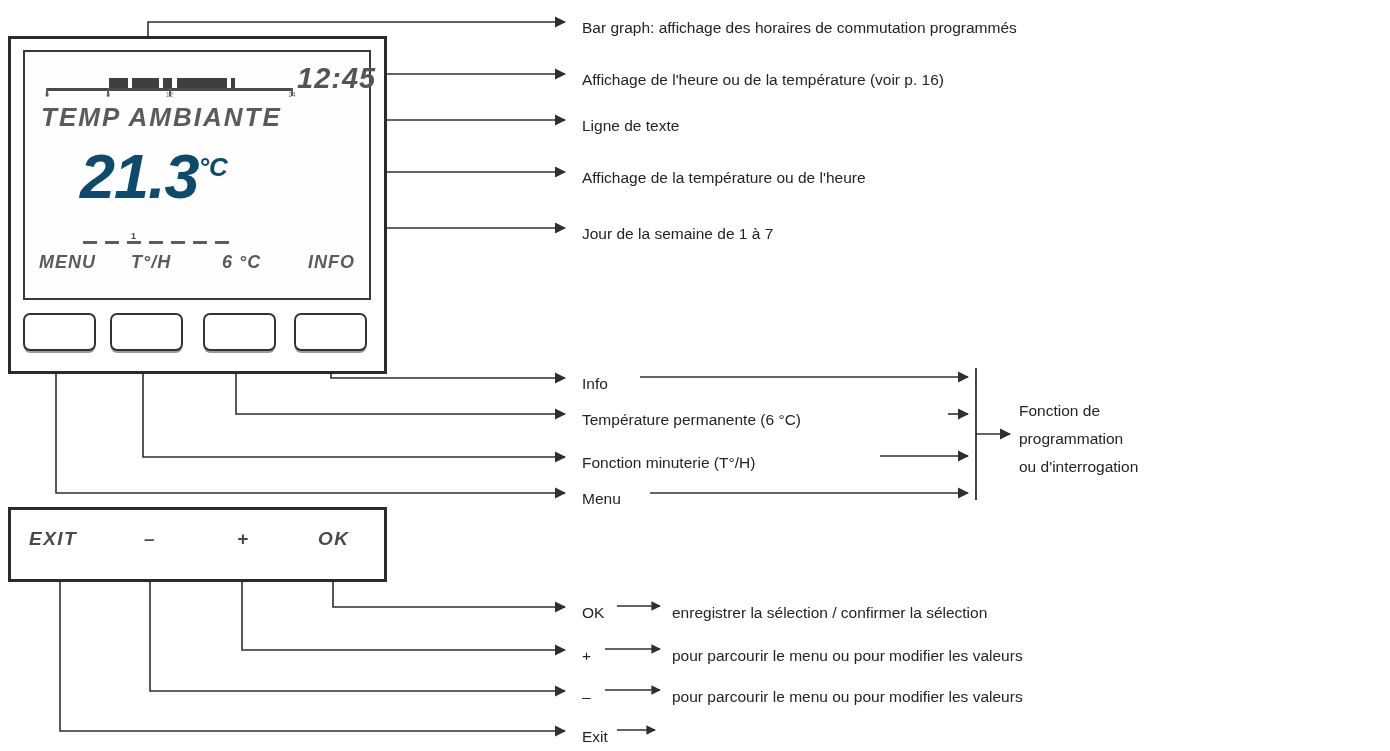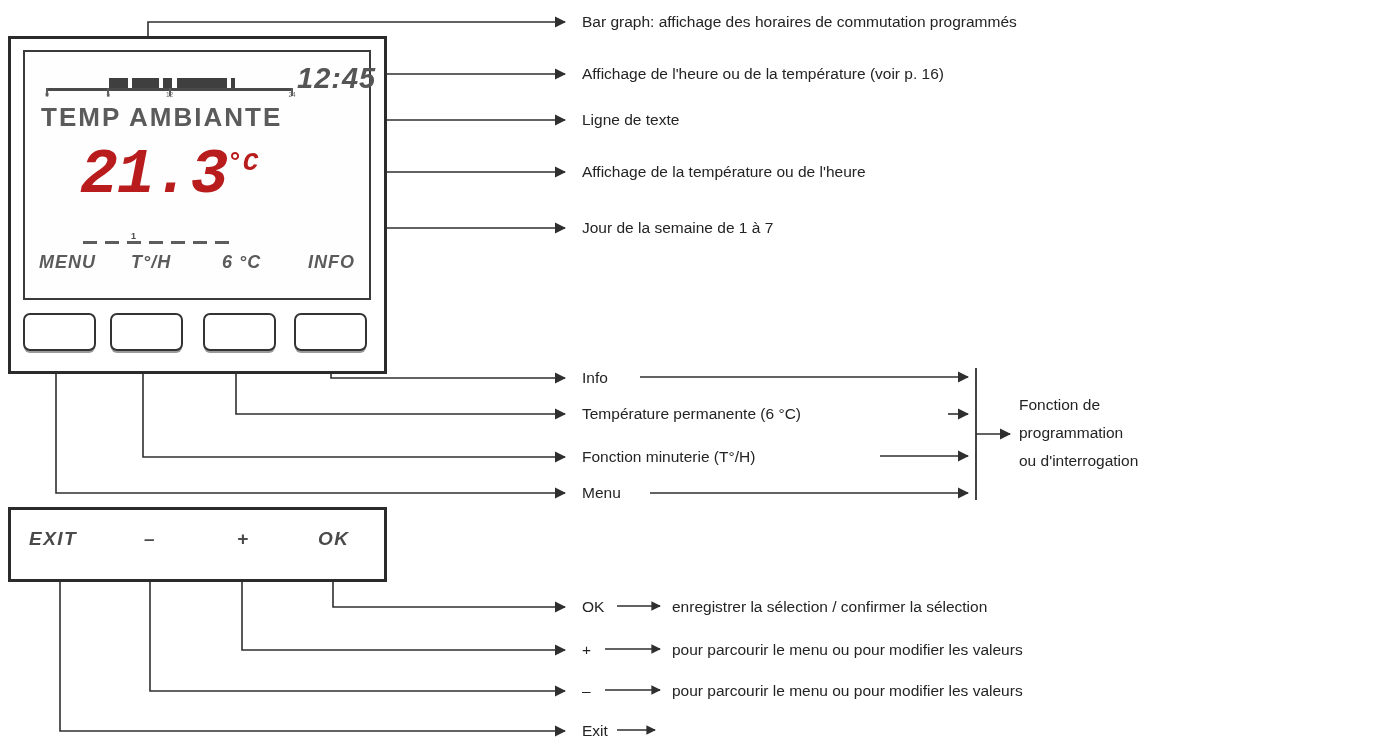--- a/index.html
+++ b/index.html
@@ -1,21 +1,21 @@
 <!DOCTYPE html>
 <html><head>
 <meta charset="utf-8">
 <style>
   html,body{margin:0;padding:0;background:#ffffff;}
   body{width:1390px;height:751px;position:relative;overflow:hidden;
        font-family:"Liberation Sans",sans-serif;color:#1a1a1a;}
 
   #stage{position:absolute;left:0;top:0;width:1390px;height:751px;}
   .ann{position:absolute;font-size:15.5px;line-height:18px;color:#242424;
-       white-space:nowrap;font-family:"Liberation Sans",sans-serif;}
+       white-space:nowrap;font-family:"Liberation Sans",sans-serif;margin-top:6px;}
 
   
   #device-top{position:absolute;left:8px;top:36px;width:379px;height:338px;
        border:3px solid #2b2b2b;background:#fff;box-sizing:border-box;}
   #lcd{position:absolute;left:12px;top:11px;width:348px;height:250px;
        border:2px solid #3a3a3a;background:#fefefe;box-sizing:border-box;}
 
   
   #bargraph{position:absolute;left:22px;top:20px;width:245px;height:26px;}
   #bg-axis{position:absolute;left:0;top:16px;width:245px;height:3px;background:#4a4a4a;}
@@ -24,27 +24,27 @@
        font-family:"Liberation Sans",sans-serif;transform:translateX(-50%);}
   .bg-seg{position:absolute;top:6px;height:10px;background:#3f3f3f;}
 
   
   #clock{position:absolute;left:272px;top:10px;font-size:29px;color:#555;
        font-family:"Liberation Sans",sans-serif;font-style:italic;
        font-weight:bold;letter-spacing:1px;}
 
   
   #textline{position:absolute;left:16px;top:50px;font-size:26px;color:#5b5b5b;
-       font-weight:bold;letter-spacing:2px;
+       font-style:italic;font-weight:bold;letter-spacing:2px;
        font-family:"Liberation Sans",sans-serif;}
 
   
-  #bigval{position:absolute;left:55px;top:88px;font-size:63px;color:#b91c1c;
+  #bigval{position:absolute;left:55px;top:88px;font-size:63px;color:#0c4a6e;
        font-style:italic;font-weight:bold;letter-spacing:-1px;
-       font-family:Liberation Mono, monospace;}
+       font-family:Liberation Sans, sans-serif;}
   #bigunit{font-size:26px;vertical-align:super;letter-spacing:0px;}
 
   
   #dayrow{position:absolute;left:58px;top:182px;width:160px;height:14px;}
   .day-dash{position:absolute;top:7px;width:14px;height:3px;background:#5d5d5d;}
   #day-mark{position:absolute;top:-3px;left:48px;font-size:9px;color:#4a4a4a;
        font-weight:bold;font-family:"Liberation Sans",sans-serif;}
 
   
   .softkey{position:absolute;top:200px;font-size:18px;color:#5b5b5b;

